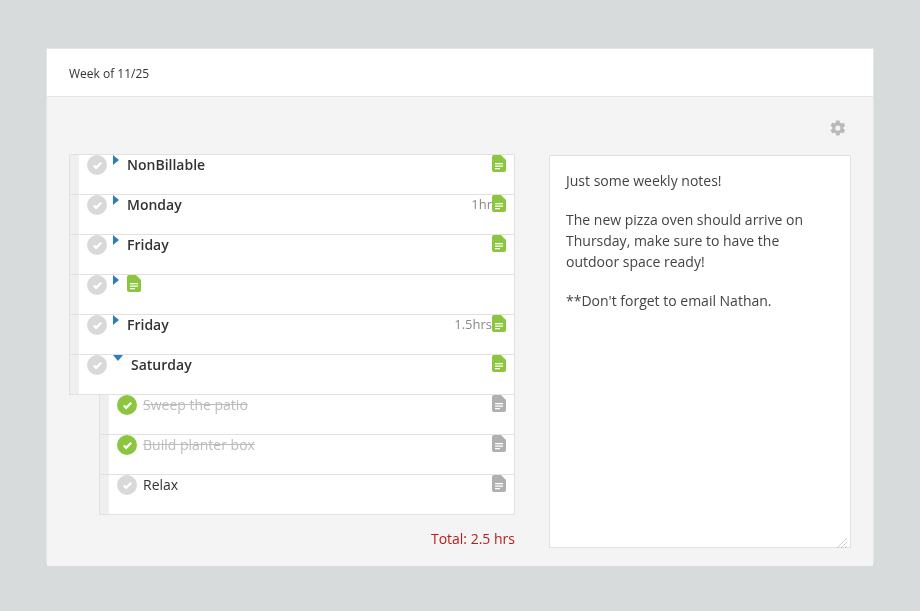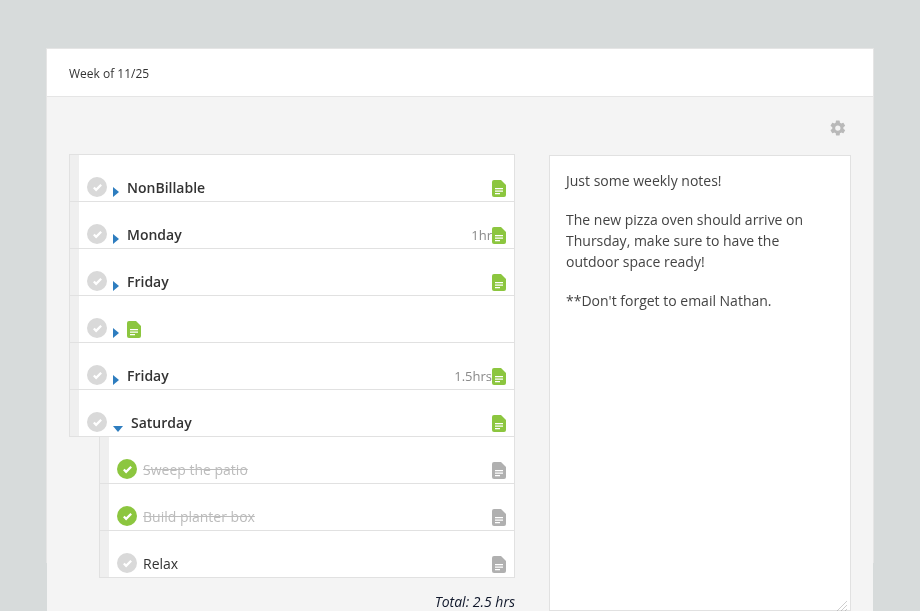--- a/index.html
+++ b/index.html
@@ -62,27 +62,27 @@
       border-right: none;
       display: flex;
       align-items: center;
       justify-content: center;
       color: #cfcfcf;
       font-size: 10px;
       cursor: grab;
     }
     .row-inner {
       display: flex;
-      align-items: flex-end;
+      align-items: flex-start;
       flex: 1;
       background: #fff;
       border: 1px solid #e1e1e1;
       border-left: none;
       padding: 0 8px 4px 4px;
-      height: 48px;
+      height: 41px;
     }
     .check-icon {
       width: 20px;
       height: 20px;
       border-radius: 50%;
       display: inline-flex;
       align-items: center;
       justify-content: center;
       margin: 0 6px 0 4px;
       flex-shrink: 0;
@@ -160,22 +160,21 @@
     .resize-handle {
       position: absolute;
       bottom: 2px;
       right: 2px;
       width: 12px;
       height: 12px;
       opacity: 0.4;
     }
     .total-line {
       text-align: right;
-      font-style: italic;
-      color: #0f172a;
+      color: #b91c1c;
       font-size: 14px;
       padding: 14px 0 0 0;
     }
   </style>
 </head>
 <body>
 
 <div class="panel">
   <div class="panel-header">Week of 11/25</div>
   <div class="panel-body">

